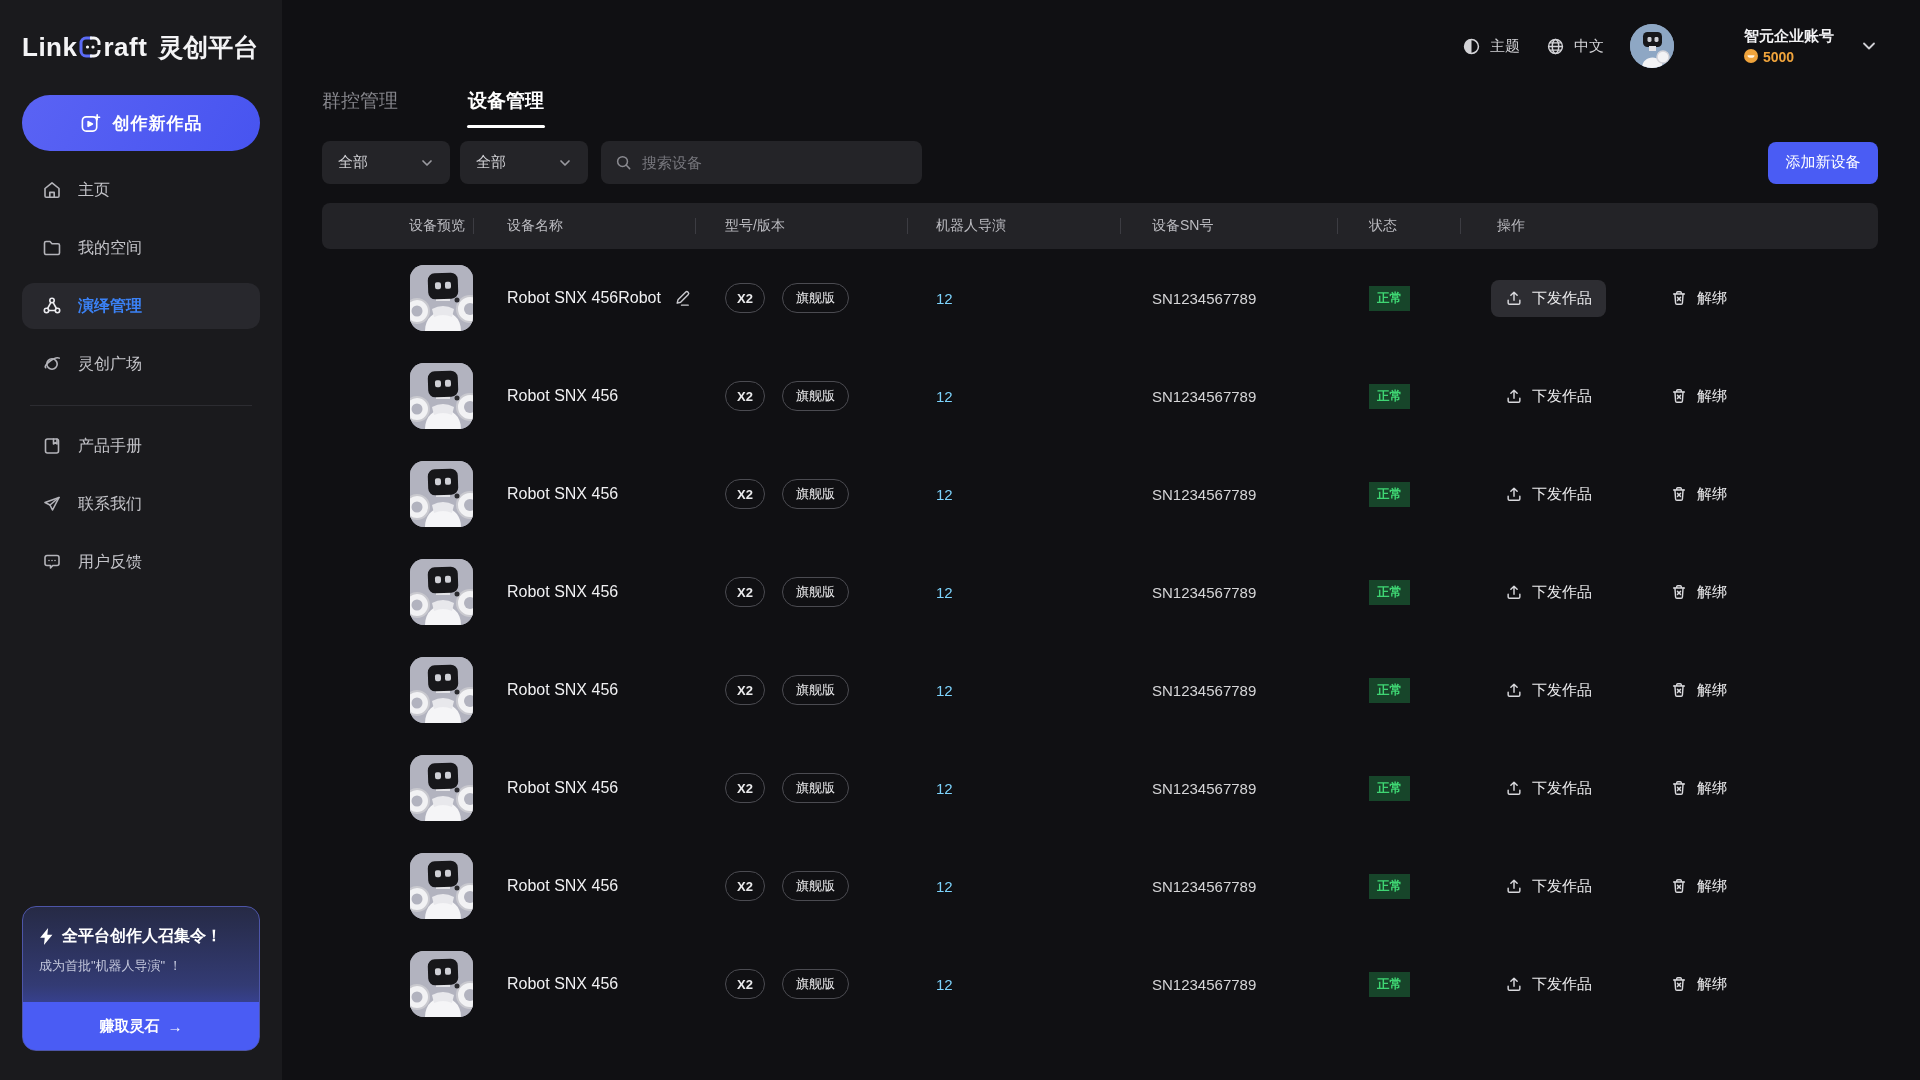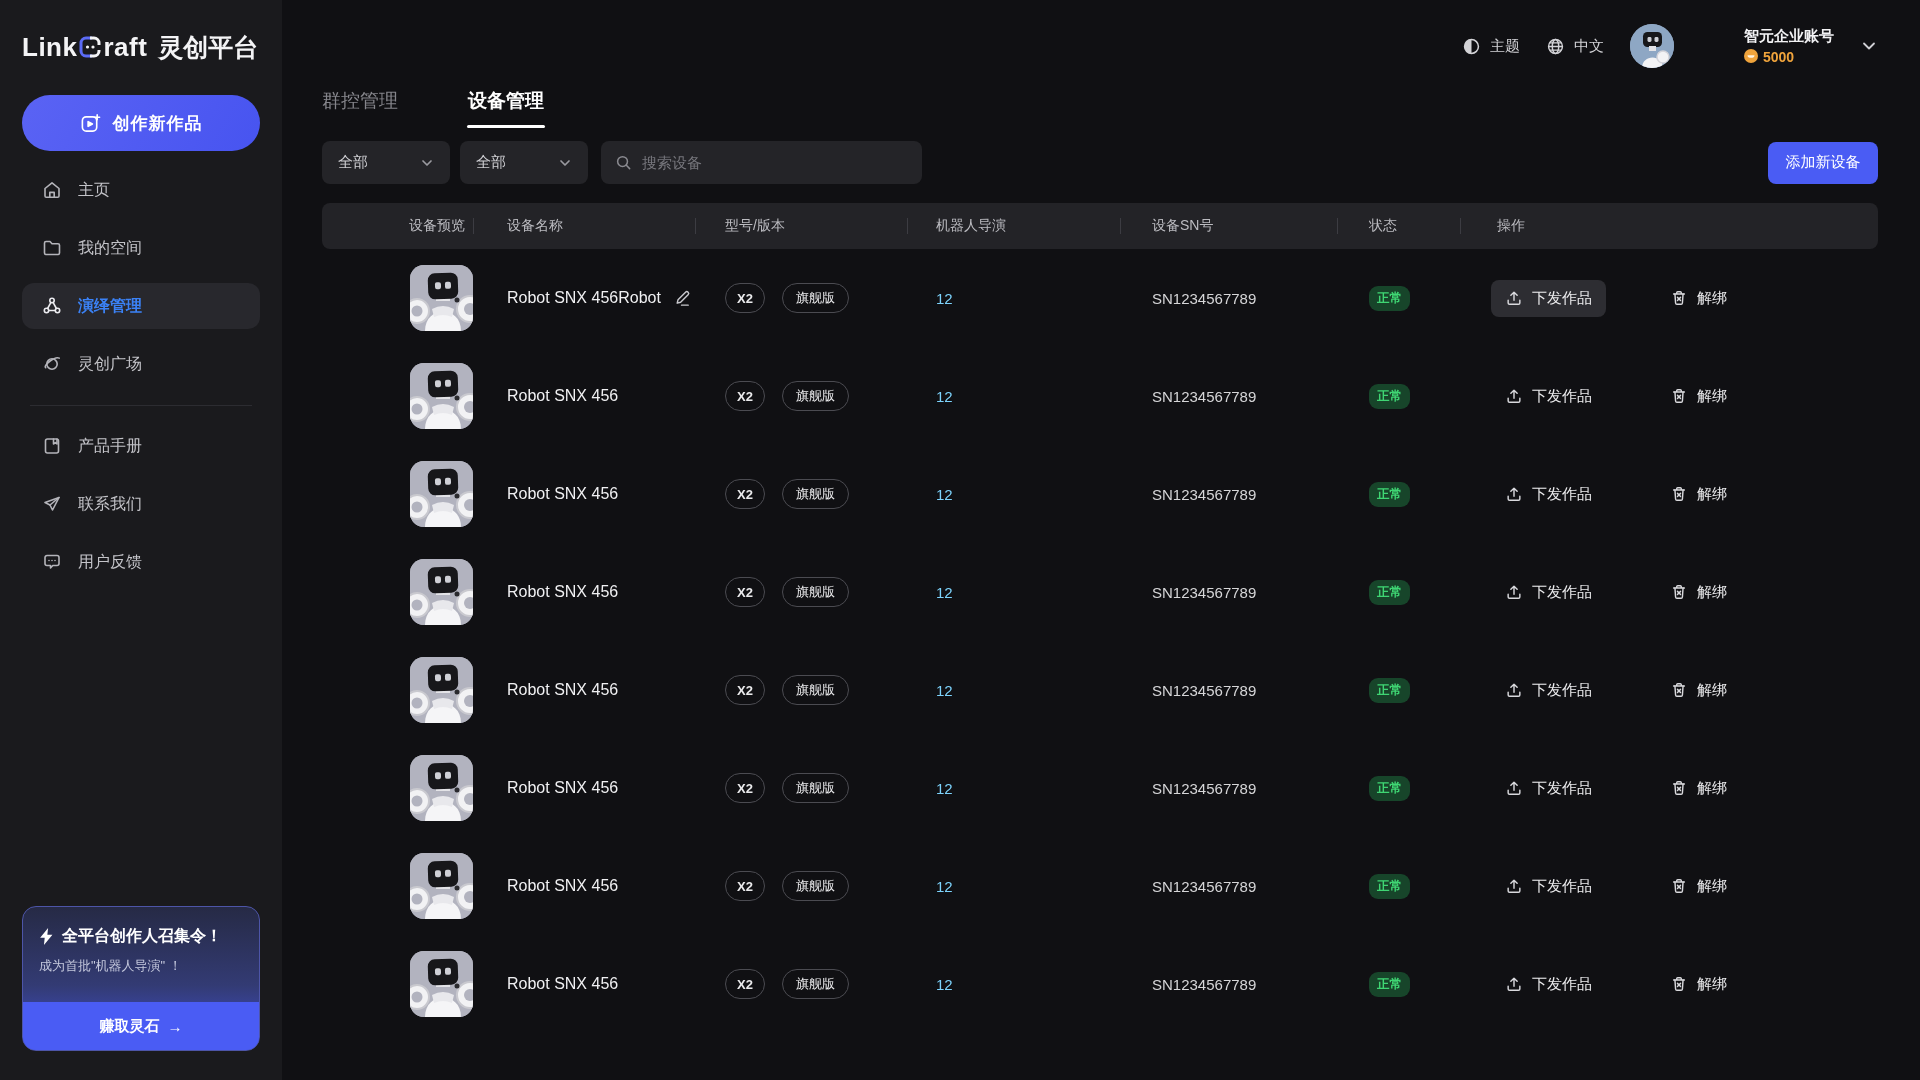--- a/index.html
+++ b/index.html
@@ -135,21 +135,21 @@
     border:1px solid #4b4b51; border-radius:15px; height:30px;
     display:inline-flex; align-items:center; padding:0 13px;
     font-size:13px; color:#eaeaec;
   }
   .pill-model { font-weight:700; padding:0 11px; }
   .c-count { padding-left:29px; font-size:15px; color:#7dd3fc; }
   .c-sn { padding-left:32px; font-size:15px; color:#d6d6d8; }
   .c-status { padding-left:32px; }
   .badge {
     background:var(--green-bg,#17452a); color:var(--green-tx,#3fd573);
-    font-size:12.5px; font-weight:600; padding:4px 8px; border-radius:9px;
+    font-size:12.5px; font-weight:600; padding:4px 8px; border-radius:0;
   }
   .c-actions { padding-left:31px; gap:64px; }
   .deploy, .unbind {
     background:transparent; border:none; color:#ececee; font-size:15px;
     display:inline-flex; align-items:center; gap:9px; cursor:pointer; font-family:inherit;
   }
   .deploy { padding:9px 14px; border-radius:8px; }
   .deploy.highlight { background:#2d2d32; }
   .deploy .aico, .unbind .aico { color:#d9d9dd; }
 </style>

